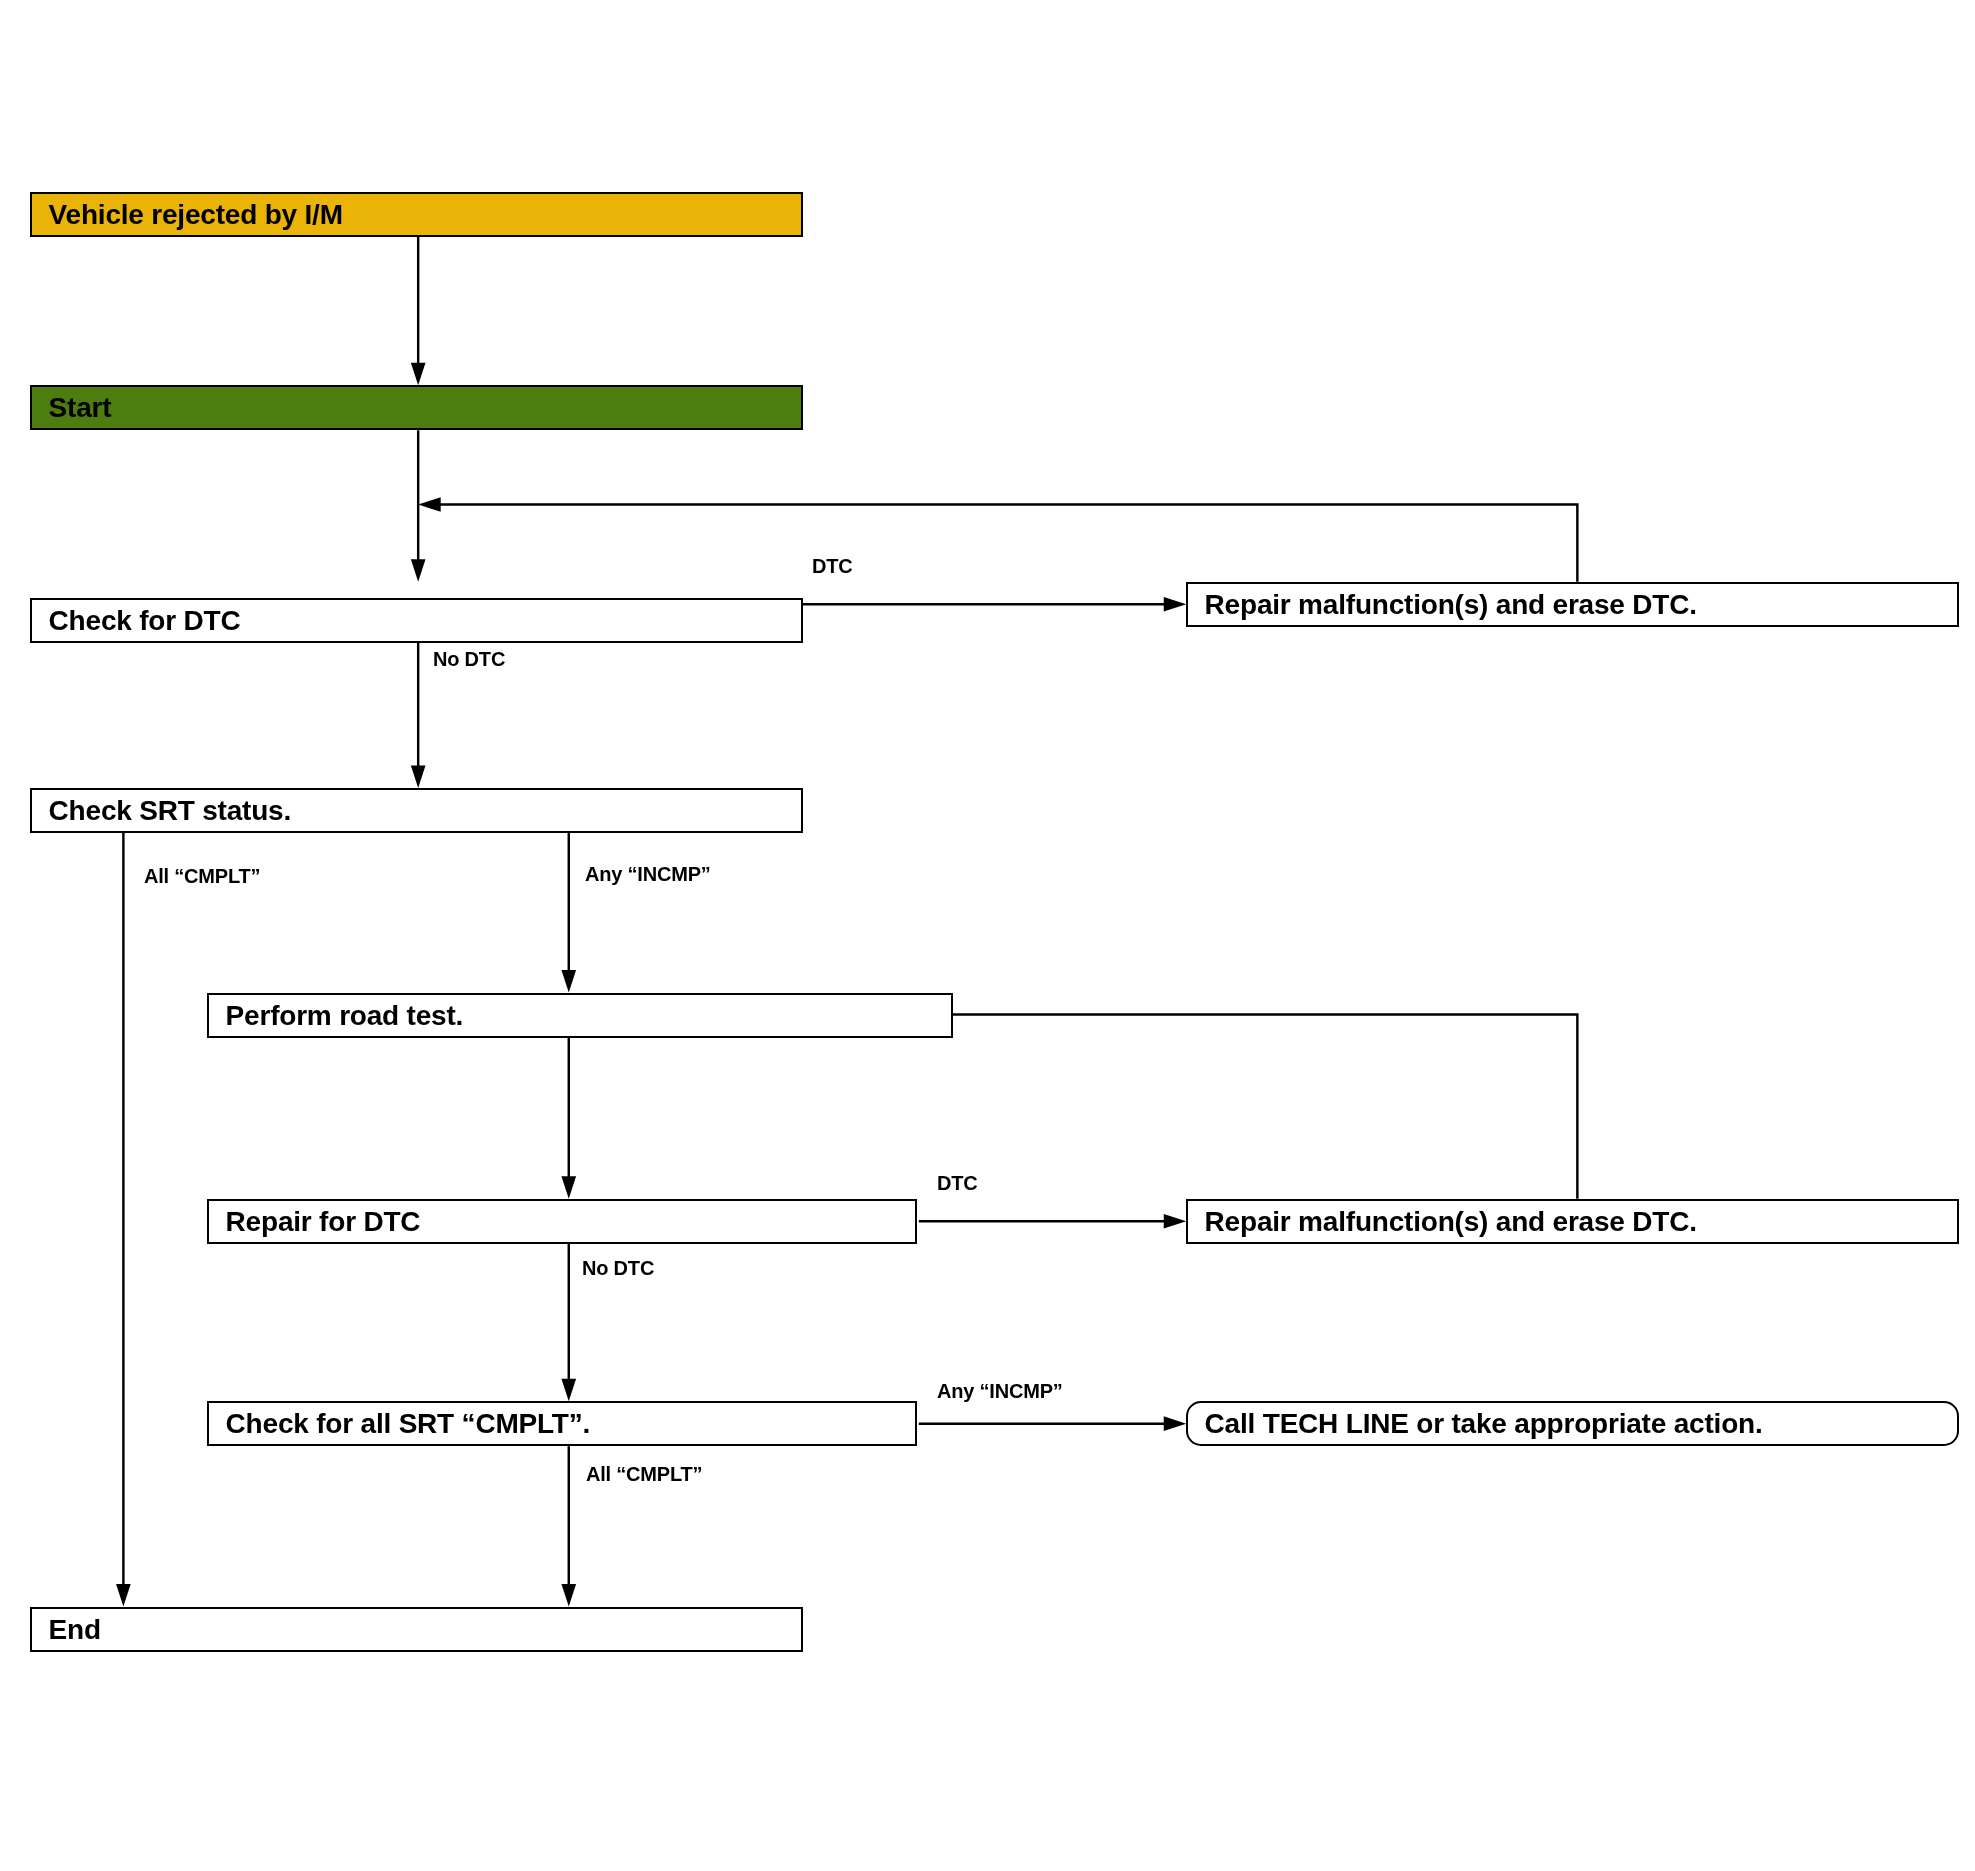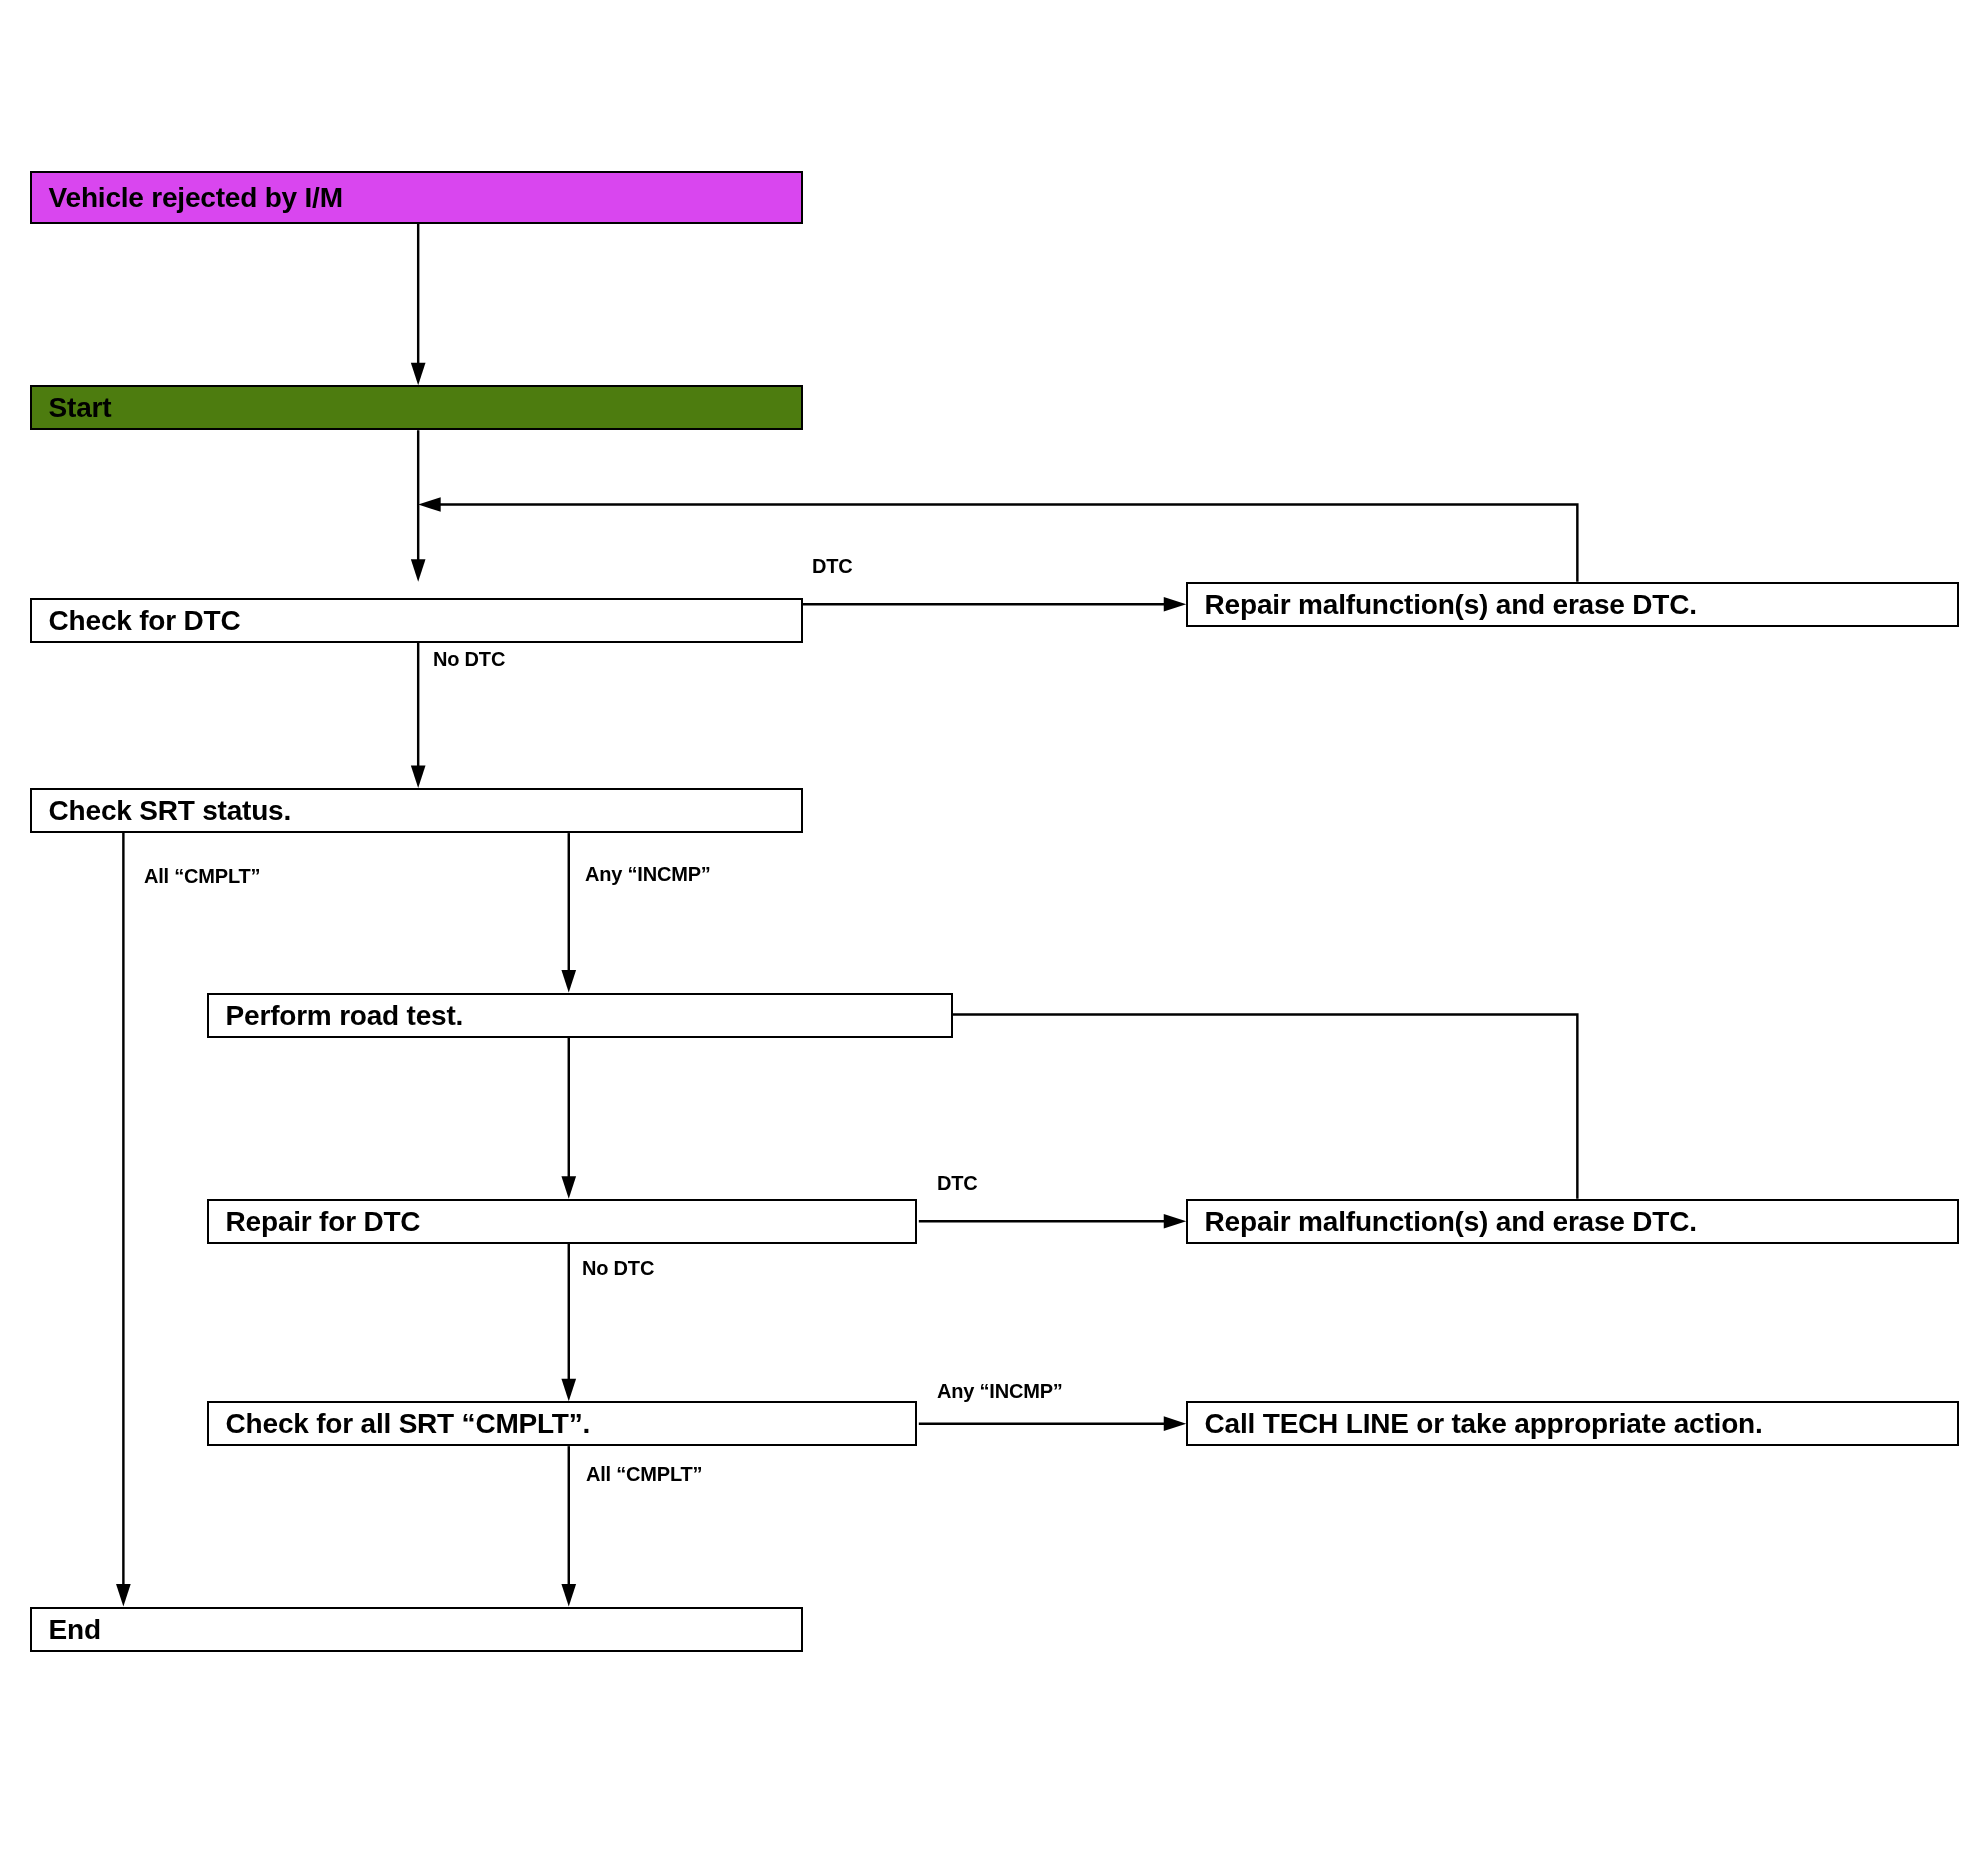--- a/index.html
+++ b/index.html
@@ -65,30 +65,30 @@
       <path d="M3226 2452 L3226 2075 L1915 2075" fill="none" stroke="#000000" stroke-width="5"></path>
       <polygon points="1877,2075 1923,2060 1923,2090" fill="#000000"></polygon>
       <path d="M1163 2544 L1163 2828" fill="none" stroke="#000000" stroke-width="5"></path>
       <polygon points="1163,2866 1148,2820 1178,2820" fill="#000000"></polygon>
       <path d="M1879 2912 L2388 2912" fill="none" stroke="#000000" stroke-width="5"></path>
       <polygon points="2426,2912 2380,2927 2380,2897" fill="#000000"></polygon>
       <path d="M1163 2958 L1163 3248" fill="none" stroke="#000000" stroke-width="5"></path>
       <polygon points="1163,3286 1148,3240 1178,3240" fill="#000000"></polygon>
     </svg>
   <div id="node-layer">
-      <div class="node" style="left: 30px; top: 171px; width: 773px; height: 53px; border-width: 2.9px; border-color: rgb(0, 0, 0); background: #d946ef; color: rgb(0, 0, 0);">Vehicle rejected by I/M</div>
+      <div class="node" style="left: 30px; top: 192px; width: 773px; height: 45px; border-width: 2.9px; border-color: rgb(0, 0, 0); background: #eab308; color: rgb(0, 0, 0);">Vehicle rejected by I/M</div>
       <div class="node" style="left: 30px; top: 385px; width: 773px; height: 45px; border-width: 2.9px; border-color: rgb(0, 0, 0); background: #4d7c0f; color: rgb(0, 0, 0);">Start</div>
       <div class="node" style="left: 30px; top: 598px; width: 773px; height: 45px; border-width: 2.9px; border-color: rgb(0, 0, 0); background: rgb(255, 255, 255); color: rgb(0, 0, 0);">Check for DTC</div>
       <div class="node" style="left: 1186px; top: 582px; width: 773px; height: 45px; border-width: 2.9px; border-color: rgb(0, 0, 0); background: rgb(255, 255, 255); color: rgb(0, 0, 0);">Repair malfunction(s) and erase DTC.</div>
       <div class="node" style="left: 30px; top: 788px; width: 773px; height: 45px; border-width: 2.9px; border-color: rgb(0, 0, 0); background: rgb(255, 255, 255); color: rgb(0, 0, 0);">Check SRT status.</div>
       <div class="node" style="left: 207px; top: 993px; width: 746px; height: 45px; border-width: 2.9px; border-color: rgb(0, 0, 0); background: rgb(255, 255, 255); color: rgb(0, 0, 0);">Perform road test.</div>
       <div class="node" style="left: 207px; top: 1199px; width: 710px; height: 45px; border-width: 2.9px; border-color: rgb(0, 0, 0); background: rgb(255, 255, 255); color: rgb(0, 0, 0);">Repair for DTC</div>
       <div class="node" style="left: 1186px; top: 1199px; width: 773px; height: 45px; border-width: 2.9px; border-color: rgb(0, 0, 0); background: rgb(255, 255, 255); color: rgb(0, 0, 0);">Repair malfunction(s) and erase DTC.</div>
       <div class="node" style="left: 207px; top: 1401px; width: 710px; height: 45px; border-width: 2.9px; border-color: rgb(0, 0, 0); background: rgb(255, 255, 255); color: rgb(0, 0, 0);">Check for all SRT “CMPLT”.</div>
-      <div class="node" style="left: 1186px; top: 1401px; width: 773px; height: 45px; border-width: 2.9px; border-color: rgb(0, 0, 0); background: rgb(255, 255, 255); color: rgb(0, 0, 0);">Call TECH LINE or take appropriate action.</div>
+      <div class="node" style="left: 1186px; top: 1401px; width: 773px; height: 45px; border-width: 2.9px; border-color: rgb(0, 0, 0); background: rgb(255, 255, 255); color: rgb(0, 0, 0); border-radius: 15px;">Call TECH LINE or take appropriate action.</div>
       <div class="node" style="left: 30px; top: 1607px; width: 773px; height: 45px; border-width: 2.9px; border-color: rgb(0, 0, 0); background: rgb(255, 255, 255); color: rgb(0, 0, 0);">End</div>
     </div>
   <div id="label-layer">
       <div class="edge-label" style="left: 812px; top: 555px; color: rgb(0, 0, 0);">DTC</div>
       <div class="edge-label" style="left: 433px; top: 648px; color: rgb(0, 0, 0);">No DTC</div>
       <div class="edge-label" style="left: 144px; top: 865px; color: rgb(0, 0, 0);">All “CMPLT”</div>
       <div class="edge-label" style="left: 585px; top: 863px; color: rgb(0, 0, 0);">Any “INCMP”</div>
       <div class="edge-label" style="left: 937px; top: 1172px; color: rgb(0, 0, 0);">DTC</div>
       <div class="edge-label" style="left: 582px; top: 1257px; color: rgb(0, 0, 0);">No DTC</div>
       <div class="edge-label" style="left: 937px; top: 1380px; color: rgb(0, 0, 0);">Any “INCMP”</div>

